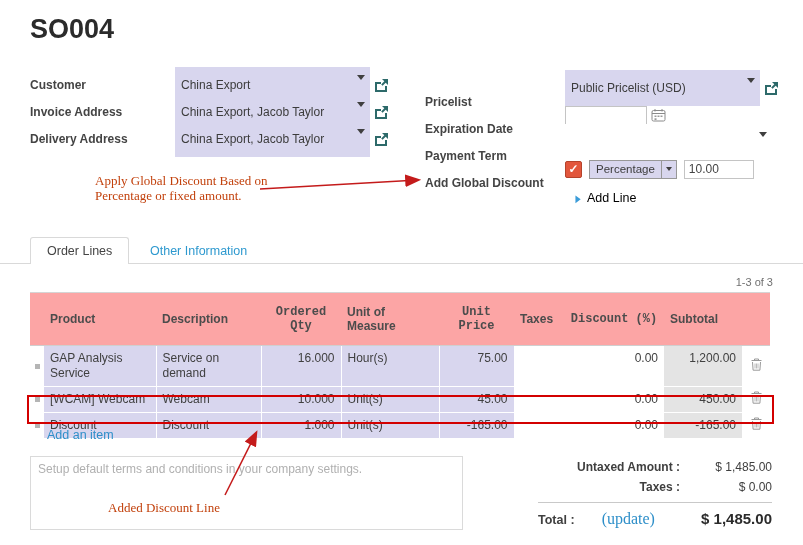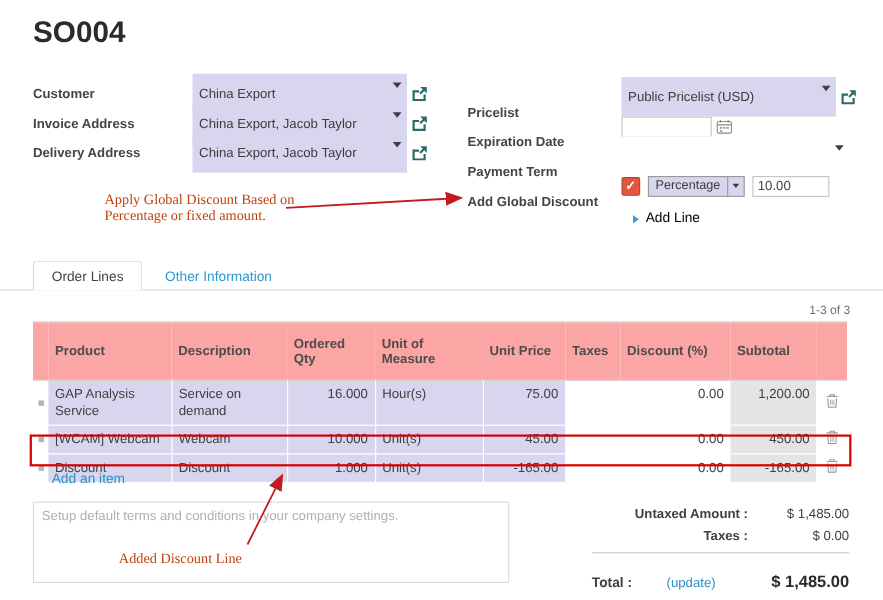--- a/index.html
+++ b/index.html
@@ -69,21 +69,21 @@
   }
   .tab-inactive { position:absolute; left:136px; top:237px; padding:7px 14px; color:#2e99cf; font-size:12.5px; }
   .pager { position:absolute; top:276px; right:30px; font-size:11px; color:#707070; }
 
   
   table.olines { position:absolute; left:30px; top:292px; width:740px; border-collapse:collapse; table-layout:fixed; }
   .olines th {
     background:#fca5a5; font-weight:bold; color:#4c4c4c; font-size:12px; text-align:left;
     padding:12px 6px; border-top:1px solid #d5d5d5; border-bottom:1px solid #cfcfcf;
   }
-  .olines th.num { text-align:left; }
+  .olines th.num { text-align:center;font-family:Liberation Mono, monospace; }
   .olines td { font-size:12px; color:#404040; padding:5px 6px; vertical-align:top; line-height:15px; }
   .olines td.lav { background:#d8d6ee; border-bottom:1px solid #fff; border-right:1px solid #fff; }
   .olines td.sub { background:#e4e4e4; border-bottom:1px solid #fff; text-align:right; }
   .olines td.num { text-align:right; }
   .olines td.handle { background:#fff; padding:0; vertical-align:middle; }
   .hsq { width:5px; height:5px; background:#b5b5b5; margin:0 auto; }
   .olines td.trash { background:#fff; text-align:center; vertical-align:middle; padding:2px; }
   .additem { position:absolute; left:47px; top:428px; color:#2e8fc9; font-size:12.5px; cursor:pointer; }
 
   
@@ -92,21 +92,21 @@
            font-size:12px; padding:5px 7px; color:#444; }
   .notes::placeholder { color:#b0b0b0; }
 
   .summary { position:absolute; left:538px; top:460px; width:234px; }
   .srow { display:flex; justify-content:flex-end; align-items:baseline; margin-bottom:6px; }
   .slabel { font-weight:bold; color:#3f3f3f; font-size:12px; }
   .sval { width:92px; text-align:right; font-size:12px; color:#3f3f3f; }
   .sdivider { border-top:1px solid #c9c9c9; margin:8px 0 7px; }
   .trow { display:flex; justify-content:space-between; align-items:baseline; }
   .tlabel { font-weight:bold; font-size:12.5px; color:#3f3f3f; }
-  .update { color:#2e8fc9; font-size:12px; margin:13px 4px 0 10px; cursor:pointer; }
+  .update { color:#2e8fc9; font-size:16px; margin:0 4px 0 10px; cursor:pointer;font-family:Liberation Serif, serif; }
   .tval { width:96px; text-align:right; font-weight:bold; font-size:15px; color:#2b2b2b; }
 </style>
 </head>
 <body>
 
 <div id="app">
 
   <div class="title">SO004</div>
 
   <div class="form-left">

